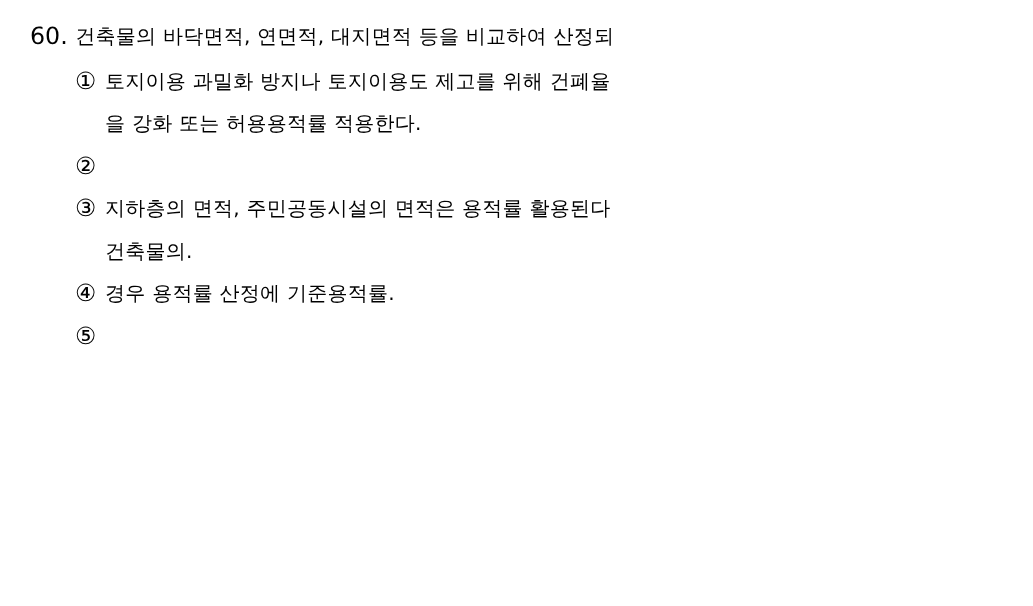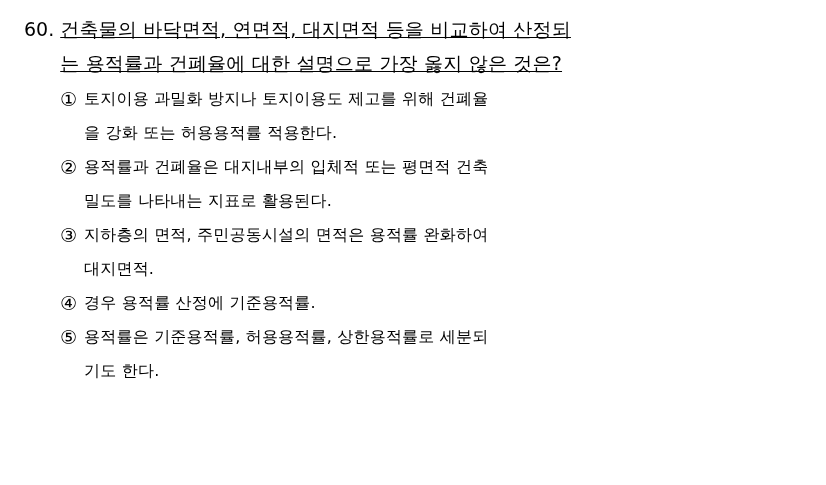--- a/index.html
+++ b/index.html
@@ -35,24 +35,23 @@
   .q-number {
     flex: 0 0 auto;
     font-size: 19px;
     line-height: 34px;
     letter-spacing: 0px;
     white-space: nowrap;
     padding-right: 6px;
   }
   .q-text {
     flex: 1 1 auto;
-    font-size: 19px;
+    font-size: 16px;
     line-height: 34px;
     max-width: 690px;
-    text-decoration: underline;
   }
   .q-line {
     white-space: nowrap;
     letter-spacing: 0.2px;
   }
   .choices {
     margin-top: 2px;
     padding-left: 60px;
   }
   .choice {
@@ -80,60 +79,51 @@
 </head>
 <body>
 
 <div class="page">
   <div class="question">
 
     <div class="q-stem">
       <div class="q-number">60.</div>
       <div class="q-text">
         <div class="q-line">건축물의 바닥면적, 연면적, 대지면적 등을 비교하여 산정되</div>
-        <div class="q-line">는 용적률과 건폐율에 대한 설명으로 가장 옳지 않은 것은?</div>
       </div>
     </div>
 
     <div class="choices">
 
       <div class="choice">
         <div class="choice-marker">①</div>
         <div class="choice-body">
           <div class="choice-line">토지이용 과밀화 방지나 토지이용도 제고를 위해 건폐율</div>
           <div class="choice-line">을 강화 또는 허용용적률 적용한다.</div>
         </div>
       </div>
 
       <div class="choice">
         <div class="choice-marker">②</div>
-        <div class="choice-body">
-          <div class="choice-line">용적률과 건폐율은 대지내부의 입체적 또는 평면적 건축</div>
-          <div class="choice-line">밀도를 나타내는 지표로 활용된다.</div>
-        </div>
       </div>
 
       <div class="choice">
         <div class="choice-marker">③</div>
         <div class="choice-body">
-          <div class="choice-line">지하층의 면적, 주민공동시설의 면적은 용적률 완화하여</div>
-          <div class="choice-line">대지면적.</div>
+          <div class="choice-line">지하층의 면적, 주민공동시설의 면적은 용적률 활용된다</div>
+          <div class="choice-line">건축물의.</div>
         </div>
       </div>
 
       <div class="choice">
         <div class="choice-marker">④</div>
         <div class="choice-body">
           <div class="choice-line">경우 용적률 산정에 기준용적률.</div>
         </div>
       </div>
 
       <div class="choice">
         <div class="choice-marker">⑤</div>
-        <div class="choice-body">
-          <div class="choice-line">용적률은 기준용적률, 허용용적률, 상한용적률로 세분되</div>
-          <div class="choice-line">기도 한다.</div>
-        </div>
       </div>
 
     </div>
   </div>
 </div>
 
 </body></html>

